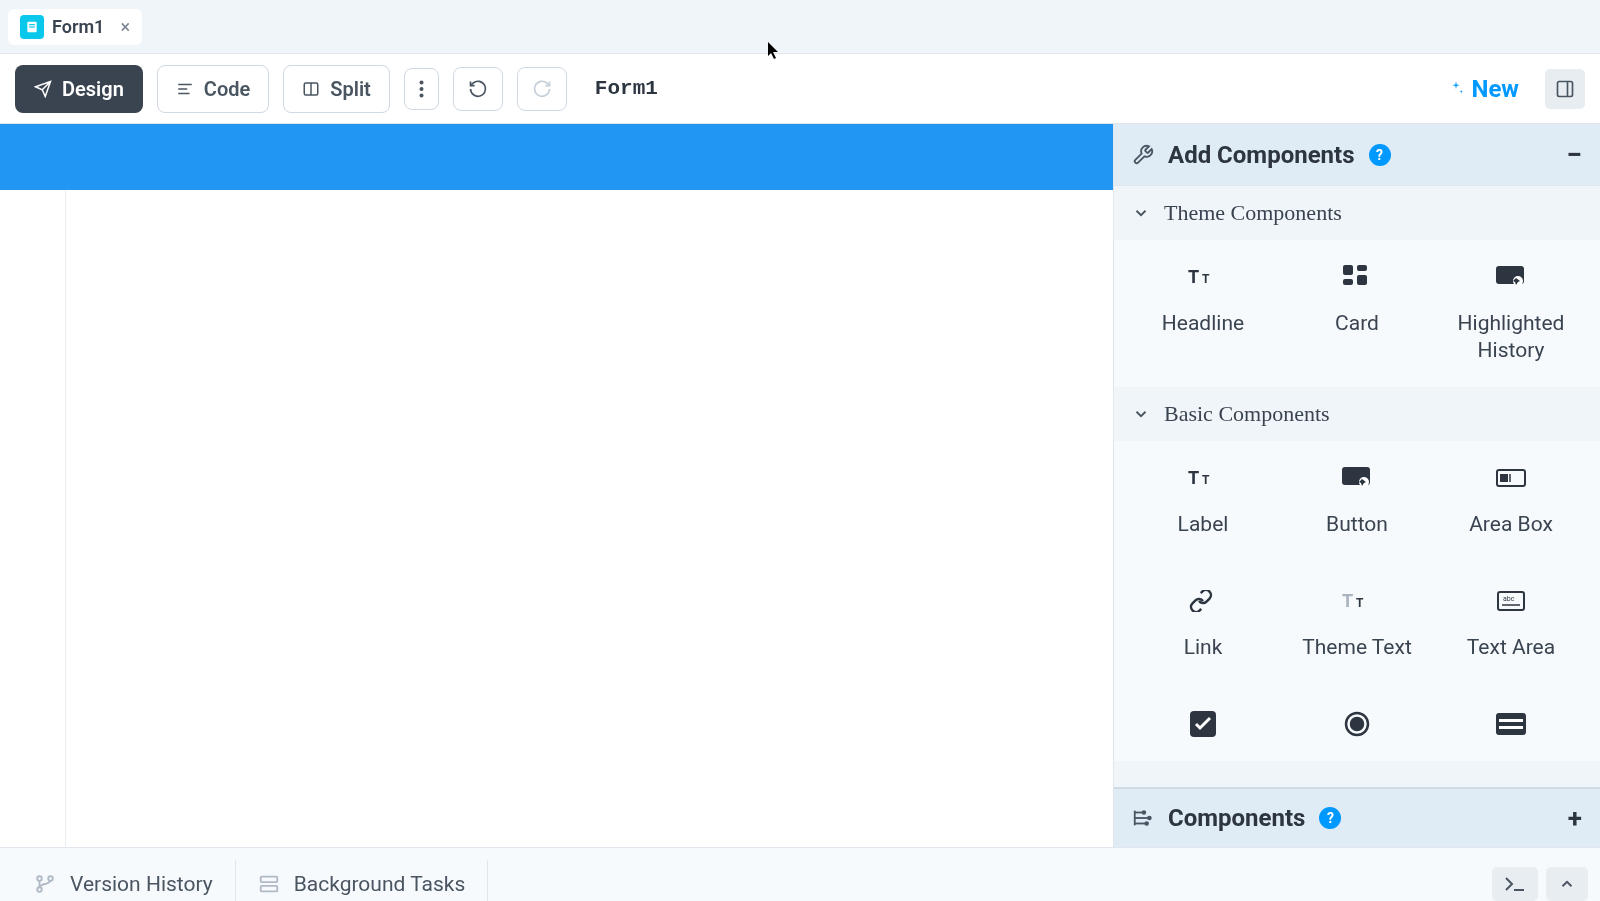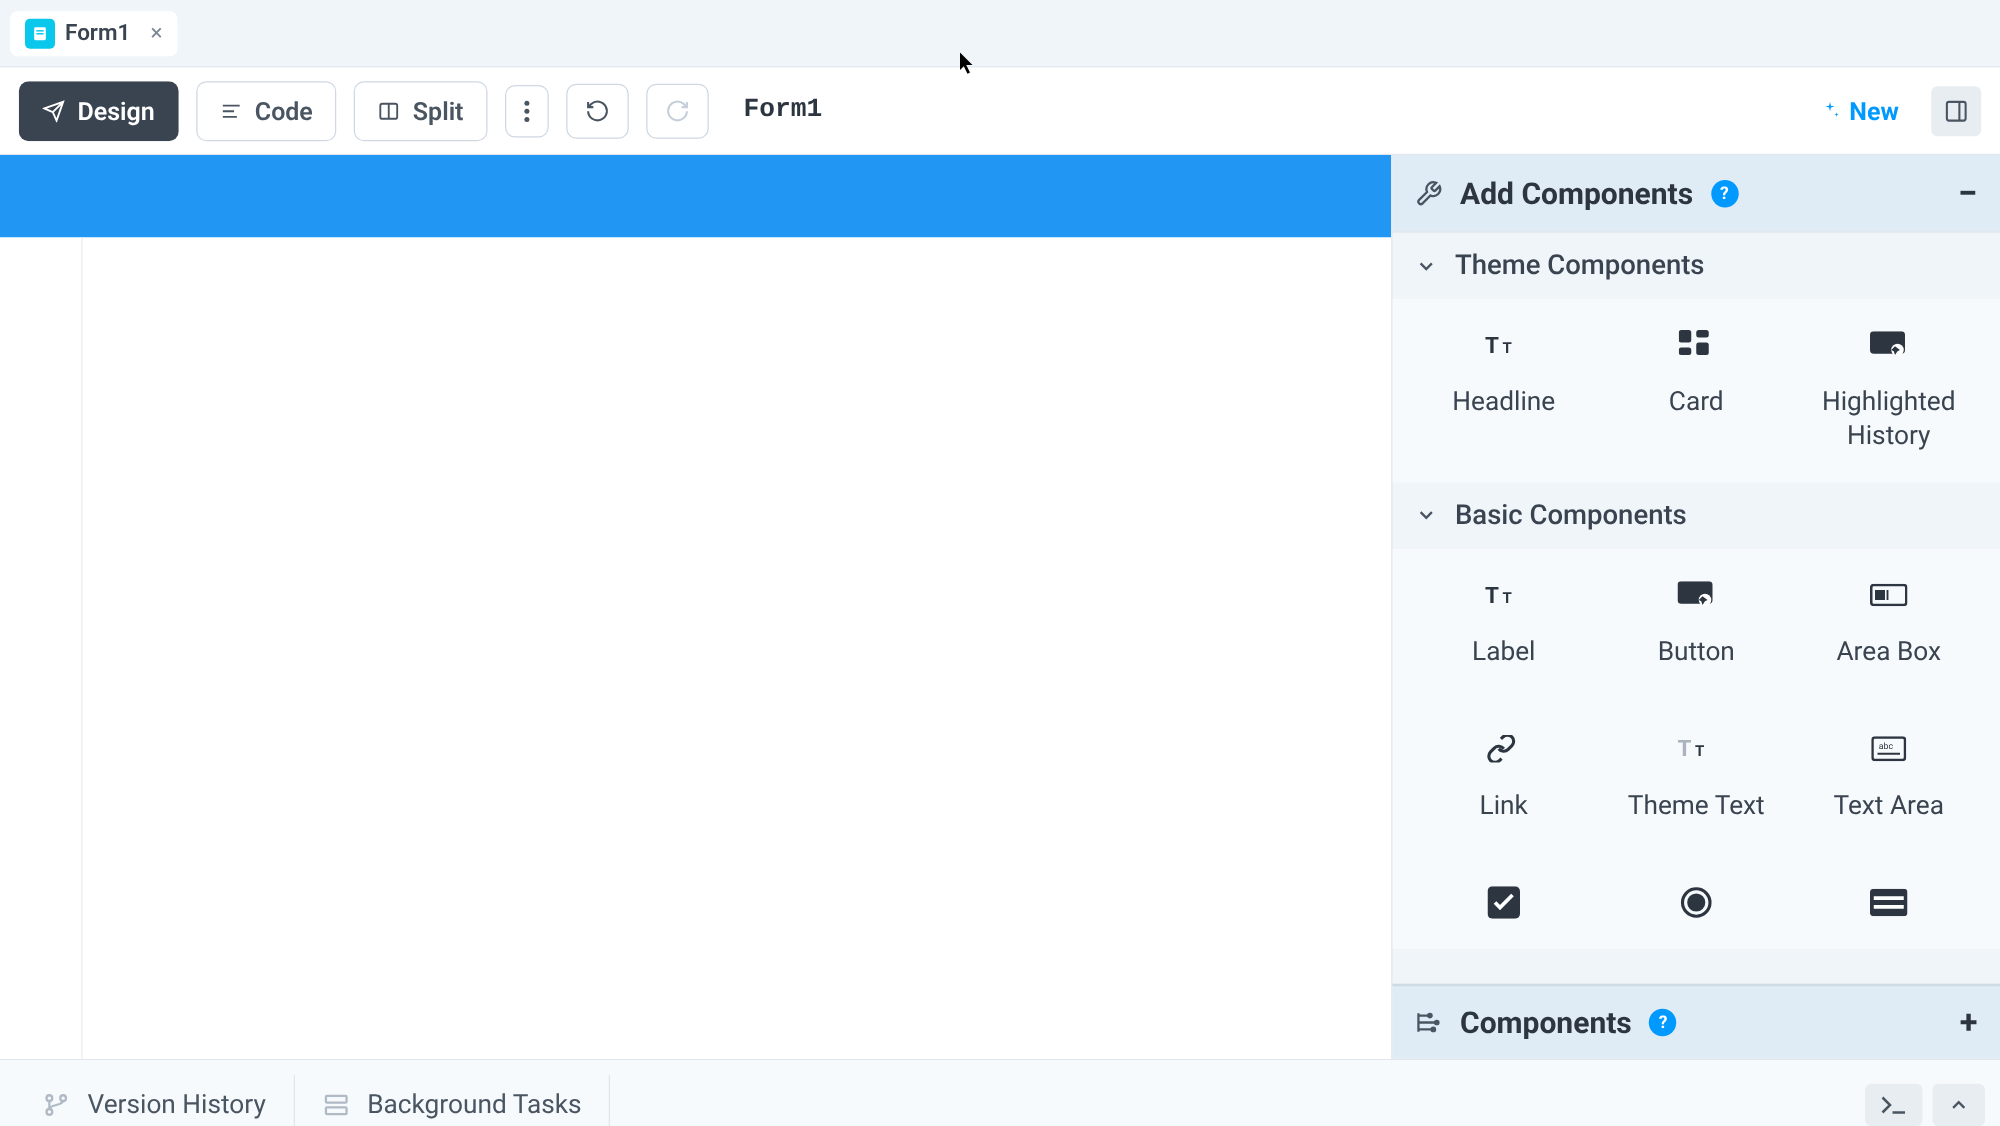--- a/index.html
+++ b/index.html
@@ -110,21 +110,21 @@
       font-weight: bold;
       color: #2c3540;
       margin-left: 14px;
     }
     .toolbar-spacer {
       flex: 1;
     }
     .btn-new {
       color: #0099ff;
       font-weight: 700;
-      font-size: 20px;
+      font-size: 24px;
       display: flex;
       align-items: center;
       gap: 6px;
       cursor: pointer;
       padding: 11px 12px;
     }
     .btn-layout {
       background: #e8edf2;
       border-radius: 5px;
       padding: 10px;
@@ -207,20 +207,21 @@
       display: flex;
       align-items: center;
       gap: 14px;
       padding: 14px 18px;
       cursor: pointer;
     }
     .section-title {
       font-size: 22px;
       font-weight: 500;
       color: #3a4450;
+      font-family: Liberation Serif, serif;
     }
     .component-grid {
       display: grid;
       grid-template-columns: repeat(3, 1fr);
       gap: 4px;
       padding: 0 14px;
       background: #f7fafd;
     }
     .component-item {
       display: flex;

